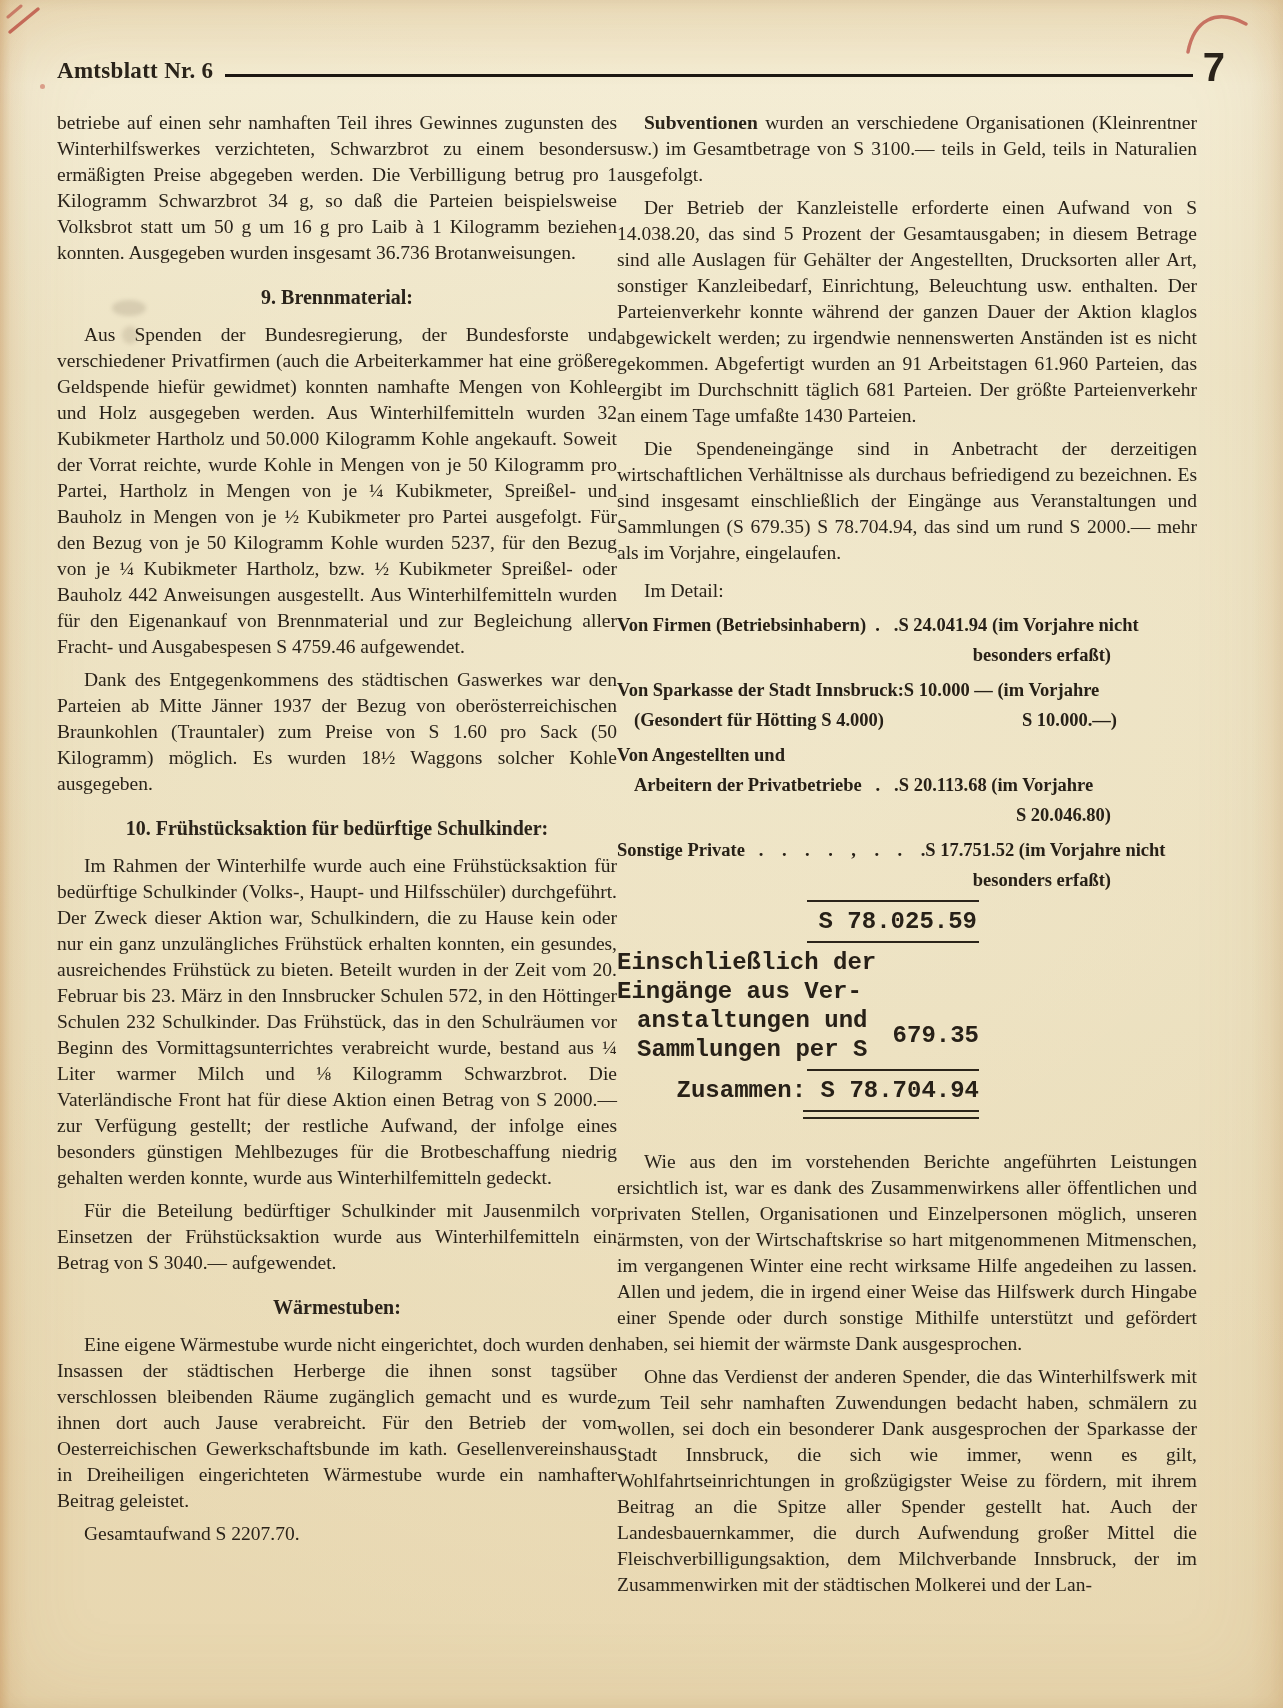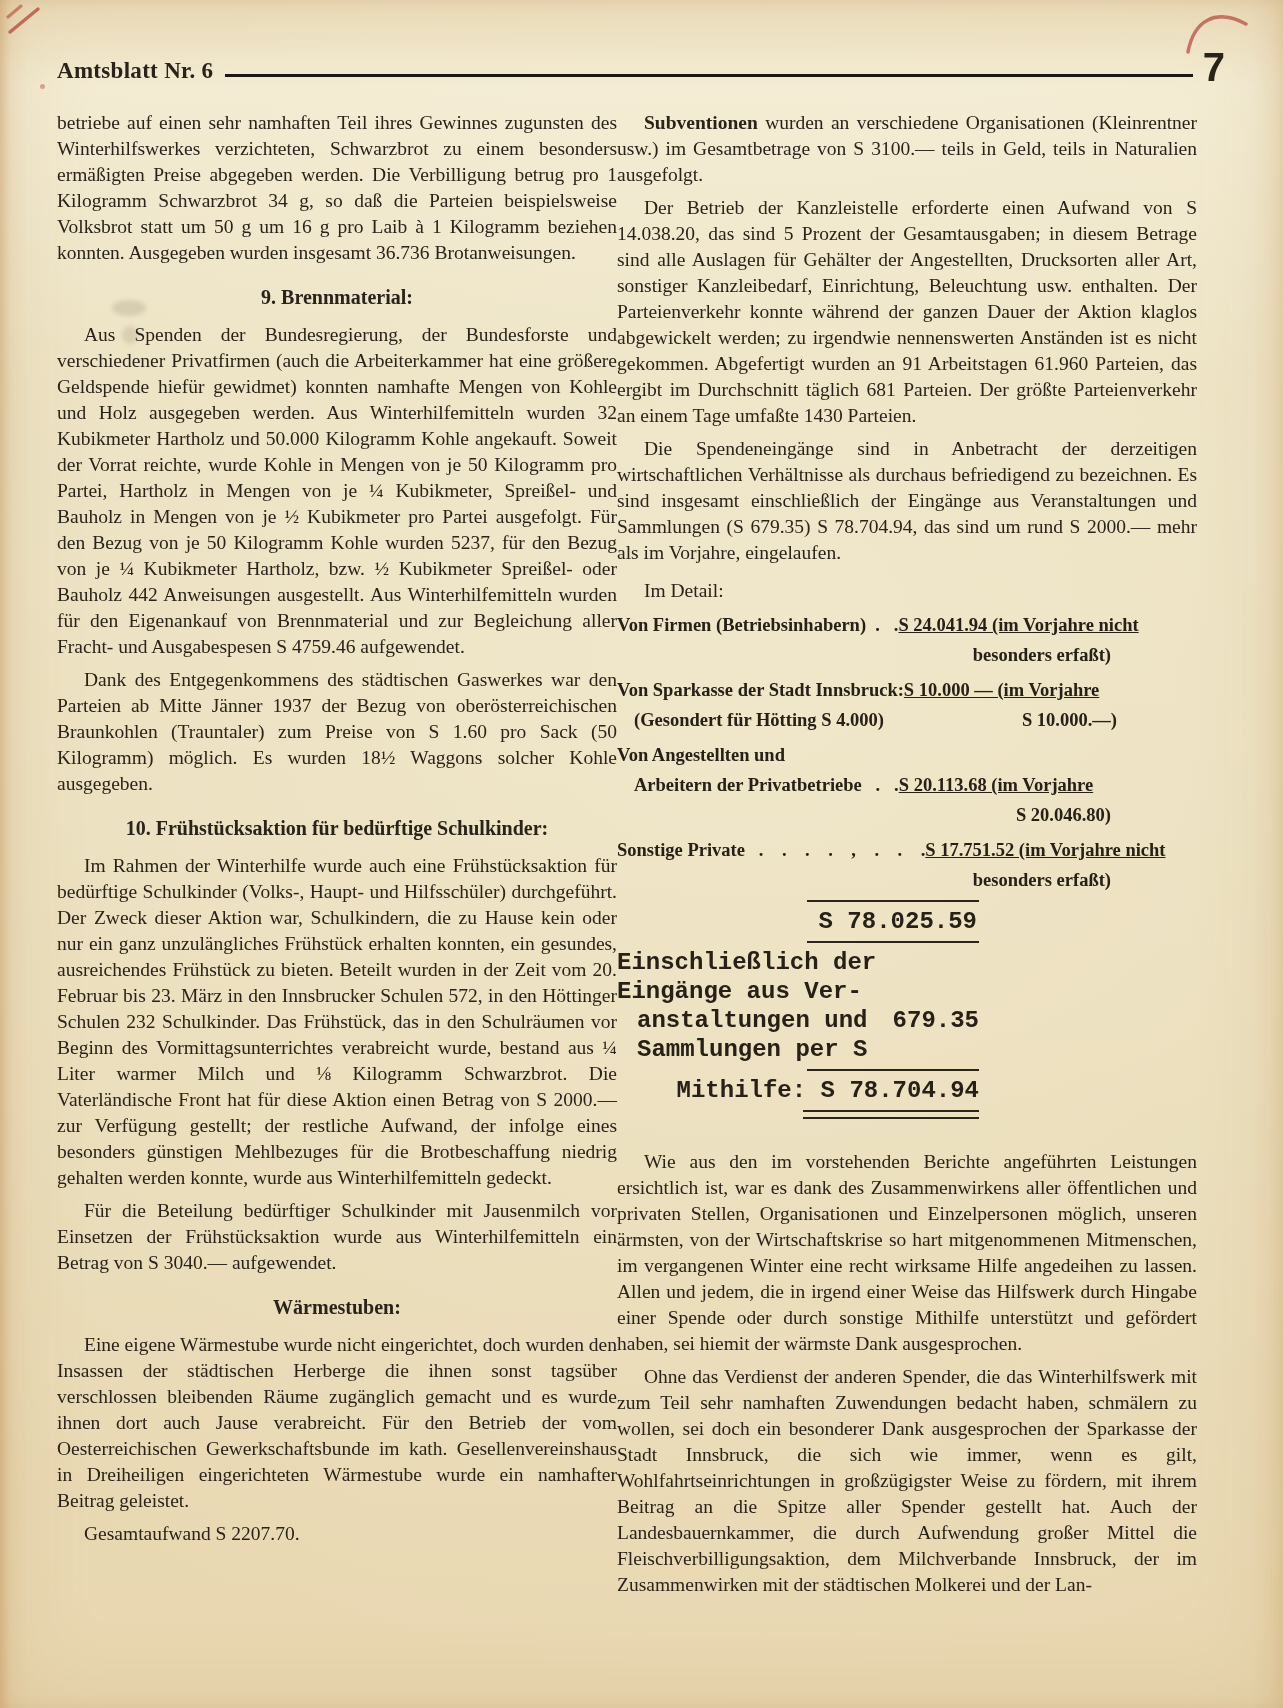--- a/index.html
+++ b/index.html
@@ -27,29 +27,29 @@
   .columns{display:flex;margin-top:26px;}
   .col-left{width:560px;flex:none;}
   .col-right{width:580px;flex:none;}
   .para{margin:0 0 7px 0;font-size:19.5px;line-height:26px;text-align:justify;text-indent:27px;}
   .noindent{text-indent:0;}
   .heading{text-align:center;font-size:20px;font-weight:bold;margin:20px 0 13px;}
   .detail{font-weight:bold;font-size:18.5px;line-height:30px;margin-top:6px;color:#272017;}
   .d-line{display:flex;}
   .d-label{flex:none;min-width:281px;white-space:pre;box-sizing:border-box;}
   .d-indent .d-label{padding-left:17px;}
-  .d-rest{white-space:pre;text-decoration:underline;}
+  .d-rest{white-space:pre;}
   .d-note{text-align:right;padding-right:86px;}
   .d-flex{display:flex;justify-content:space-between;padding:0 80px 0 17px;}
   .d-gap{margin-bottom:5px;}
   .sums{width:362px;font-weight:bold;font-size:24px;line-height:29px;color:#272017;margin-top:2px;font-family:Liberation Mono, monospace;}
   .sum-rule{border-top:2.5px solid #2b241a;width:172px;margin:5px 0 5px auto;height:0;}
   .sum-amount{text-align:right;padding-right:2px;}
   .incl-l1{text-align:left;}
-  .incl-l2{display:flex;justify-content:space-between;padding-left:20px;}
+  .incl-l2{display:flex;justify-content:space-between;padding-left:20px;align-items:center;}
   .sum-total{text-align:right;}
   .sum-double{width:176px;margin:5px 0 0 auto;border-top:2.5px solid #2b241a;border-bottom:2.5px solid #2b241a;height:5px;}
   .after-sums{margin-top:30px;}
   .detail-heading{margin-top:12px;margin-bottom:4px;}
   .mark{position:absolute;}
   .mark-tl{left:6px;top:2px;}
   .mark-tr{left:1182px;top:4px;}
   .red-dot{position:absolute;left:40px;top:84px;width:5px;height:5px;border-radius:50%;background:rgba(191,68,56,.45);}
   .ghost{position:absolute;border-radius:50%;filter:blur(2px);}
   .ghost1{left:112px;top:300px;width:34px;height:16px;background:rgba(110,92,70,0.18);}
@@ -136,21 +136,21 @@
         <div class="sums">
           <div class="sum-rule"></div>
           <div class="sum-amount">S 78.025.59</div>
           <div class="sum-rule"></div>
           <div class="incl-l1">Einschließlich der Eingänge aus Ver-</div>
           <div class="incl-l2">
             <span>anstaltungen und Sammlungen per S</span>
               <span>679.35</span>
           </div>
           <div class="sum-rule"></div>
-          <div class="sum-total">Mithilfe: S 78.704.94</div>
+          <div class="sum-total">Zusammen: S 78.704.94</div>
           <div class="sum-double"></div>
         </div>
 
         <p class="para after-sums">Wie aus den im vorstehenden Berichte angeführten Leistungen ersichtlich ist, war es dank des Zusammenwirkens aller öffentlichen und privaten Stellen, Organisationen und Einzelpersonen möglich, unseren ärmsten, von der Wirtschaftskrise so hart mitgenommenen Mitmenschen, im vergangenen Winter eine recht wirksame Hilfe angedeihen zu lassen. Allen und jedem, die in irgend einer Weise das Hilfswerk durch Hingabe einer Spende oder durch sonstige Mithilfe unterstützt und gefördert haben, sei hiemit der wärmste Dank ausgesprochen.</p>
         <p class="para">Ohne das Verdienst der anderen Spender, die das Winterhilfswerk mit zum Teil sehr namhaften Zuwendungen bedacht haben, schmälern zu wollen, sei doch ein besonderer Dank ausgesprochen der Sparkasse der Stadt Innsbruck, die sich wie immer, wenn es gilt, Wohlfahrtseinrichtungen in großzügigster Weise zu fördern, mit ihrem Beitrag an die Spitze aller Spender gestellt hat. Auch der Landesbauernkammer, die durch Aufwendung großer Mittel die Fleischverbilligungsaktion, dem Milchverbande Innsbruck, der im Zusammenwirken mit der städtischen Molkerei und der Lan-</p>
       </section>
 
     </main>
   </div>
 </div>

